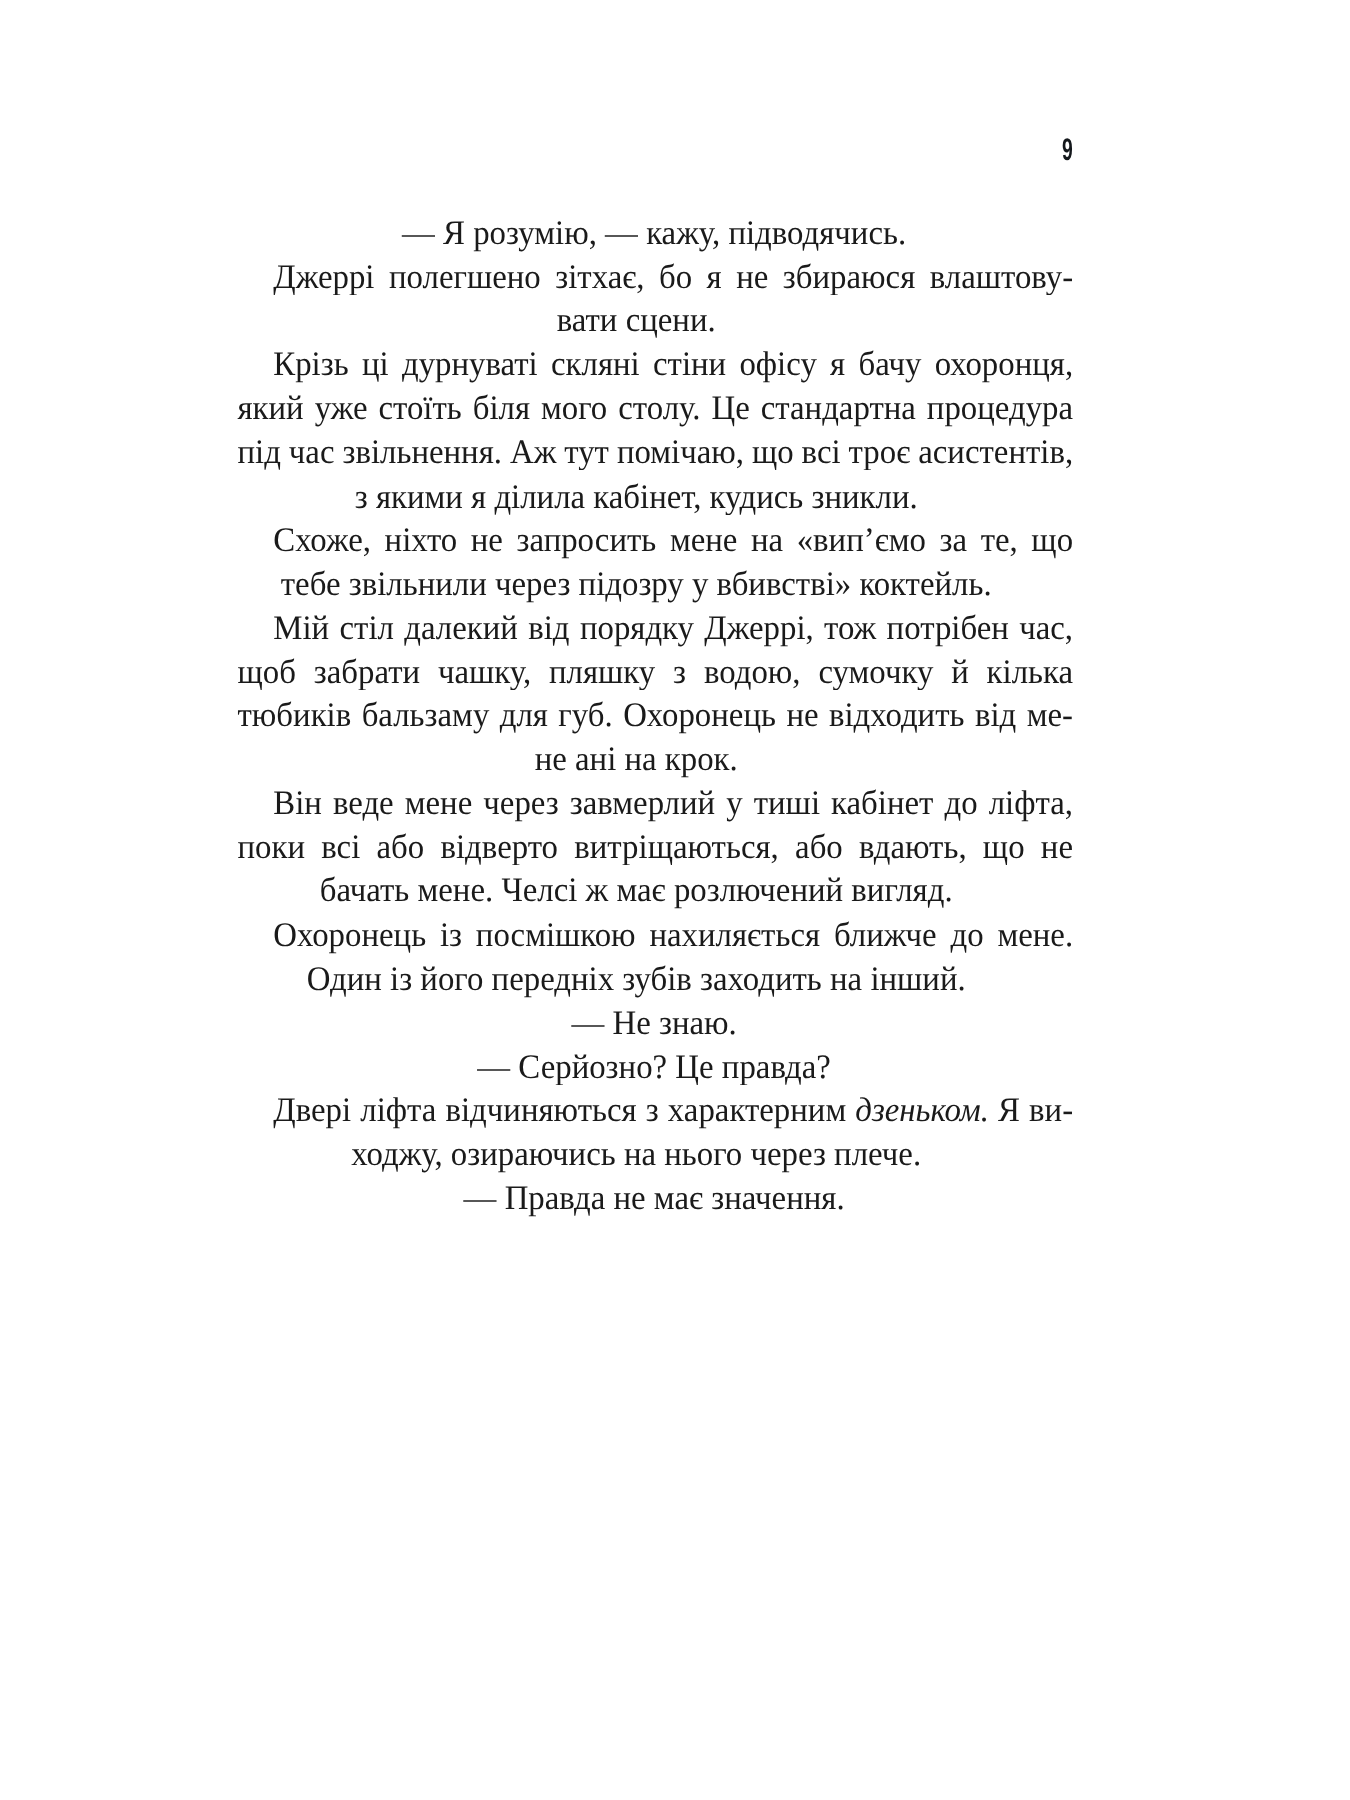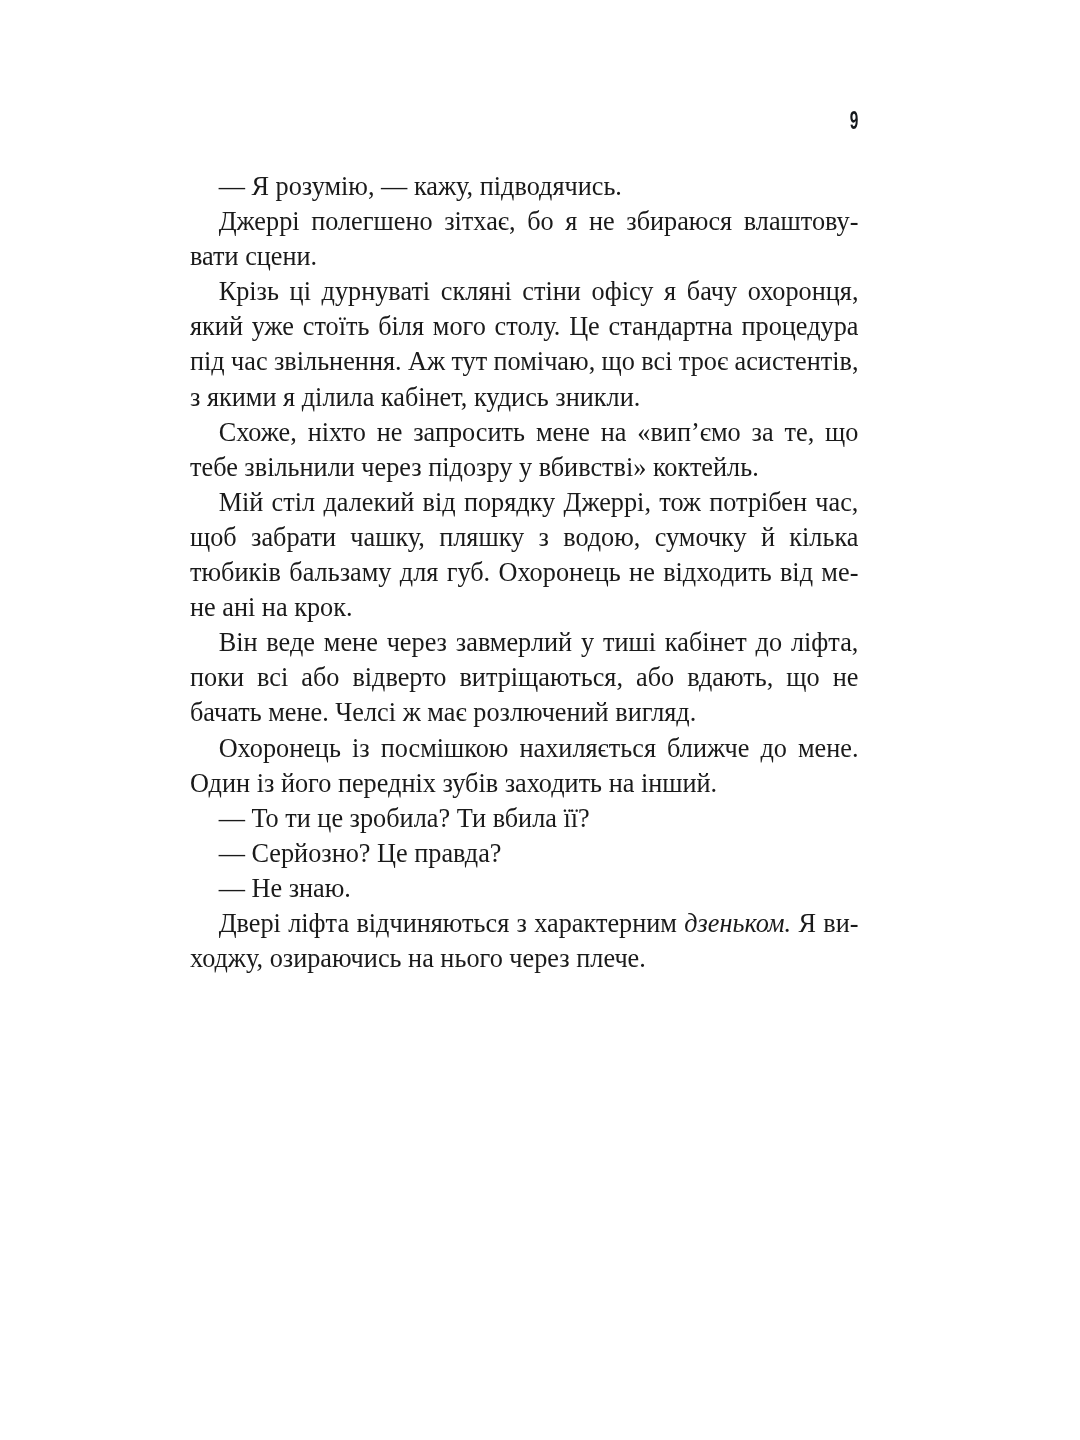--- a/index.html
+++ b/index.html
@@ -45,20 +45,21 @@
   .textblock {
     position: absolute;
     left: 190px;
     top: 168px;
     width: 668px;
   }
 
   .para {
     margin: 0;
     padding: 0;
+    text-align: center;
   }
 
   
   .line {
     display: block;
     white-space: nowrap;
     font-size: 27.5px;
     line-height: 35.1px;
     color: #1a1a1a;
     transform: scaleX(0.955);
@@ -223,36 +224,36 @@
           <span>із</span>
           <span>посмішкою</span>
           <span>нахиляється</span>
           <span>ближче</span>
           <span>до</span>
           <span>мене.</span>
         </span>
         <span class="line">Один із його передніх зубів заходить на інший.</span>
       </p>
       <p class="para">
-        <span class="line ind">— То ти це зробила? Ти вбила її?</span>
+        <span class="line ind">— Не знаю.</span>
       </p>
       <p class="para">
         <span class="line ind">— Серйозно? Це правда?</span>
-      </p>
-      <p class="para">
-        <span class="line ind">— Не знаю.</span>
       </p>
       <p class="para">
         <span class="line j ind">
           <span>Двері</span>
           <span>ліфта</span>
           <span>відчиняються</span>
           <span>з</span>
           <span>характерним</span>
           <span class="ital">дзеньком.</span>
           <span>Я</span>
           <span>ви-</span>
         </span>
         <span class="line">ходжу, озираючись на нього через плече.</span>
       </p>
+      <p class="para">
+        <span class="line ind">— Правда не має значення.</span>
+      </p>
     </div>
 
 </div>
 
 </body></html>

